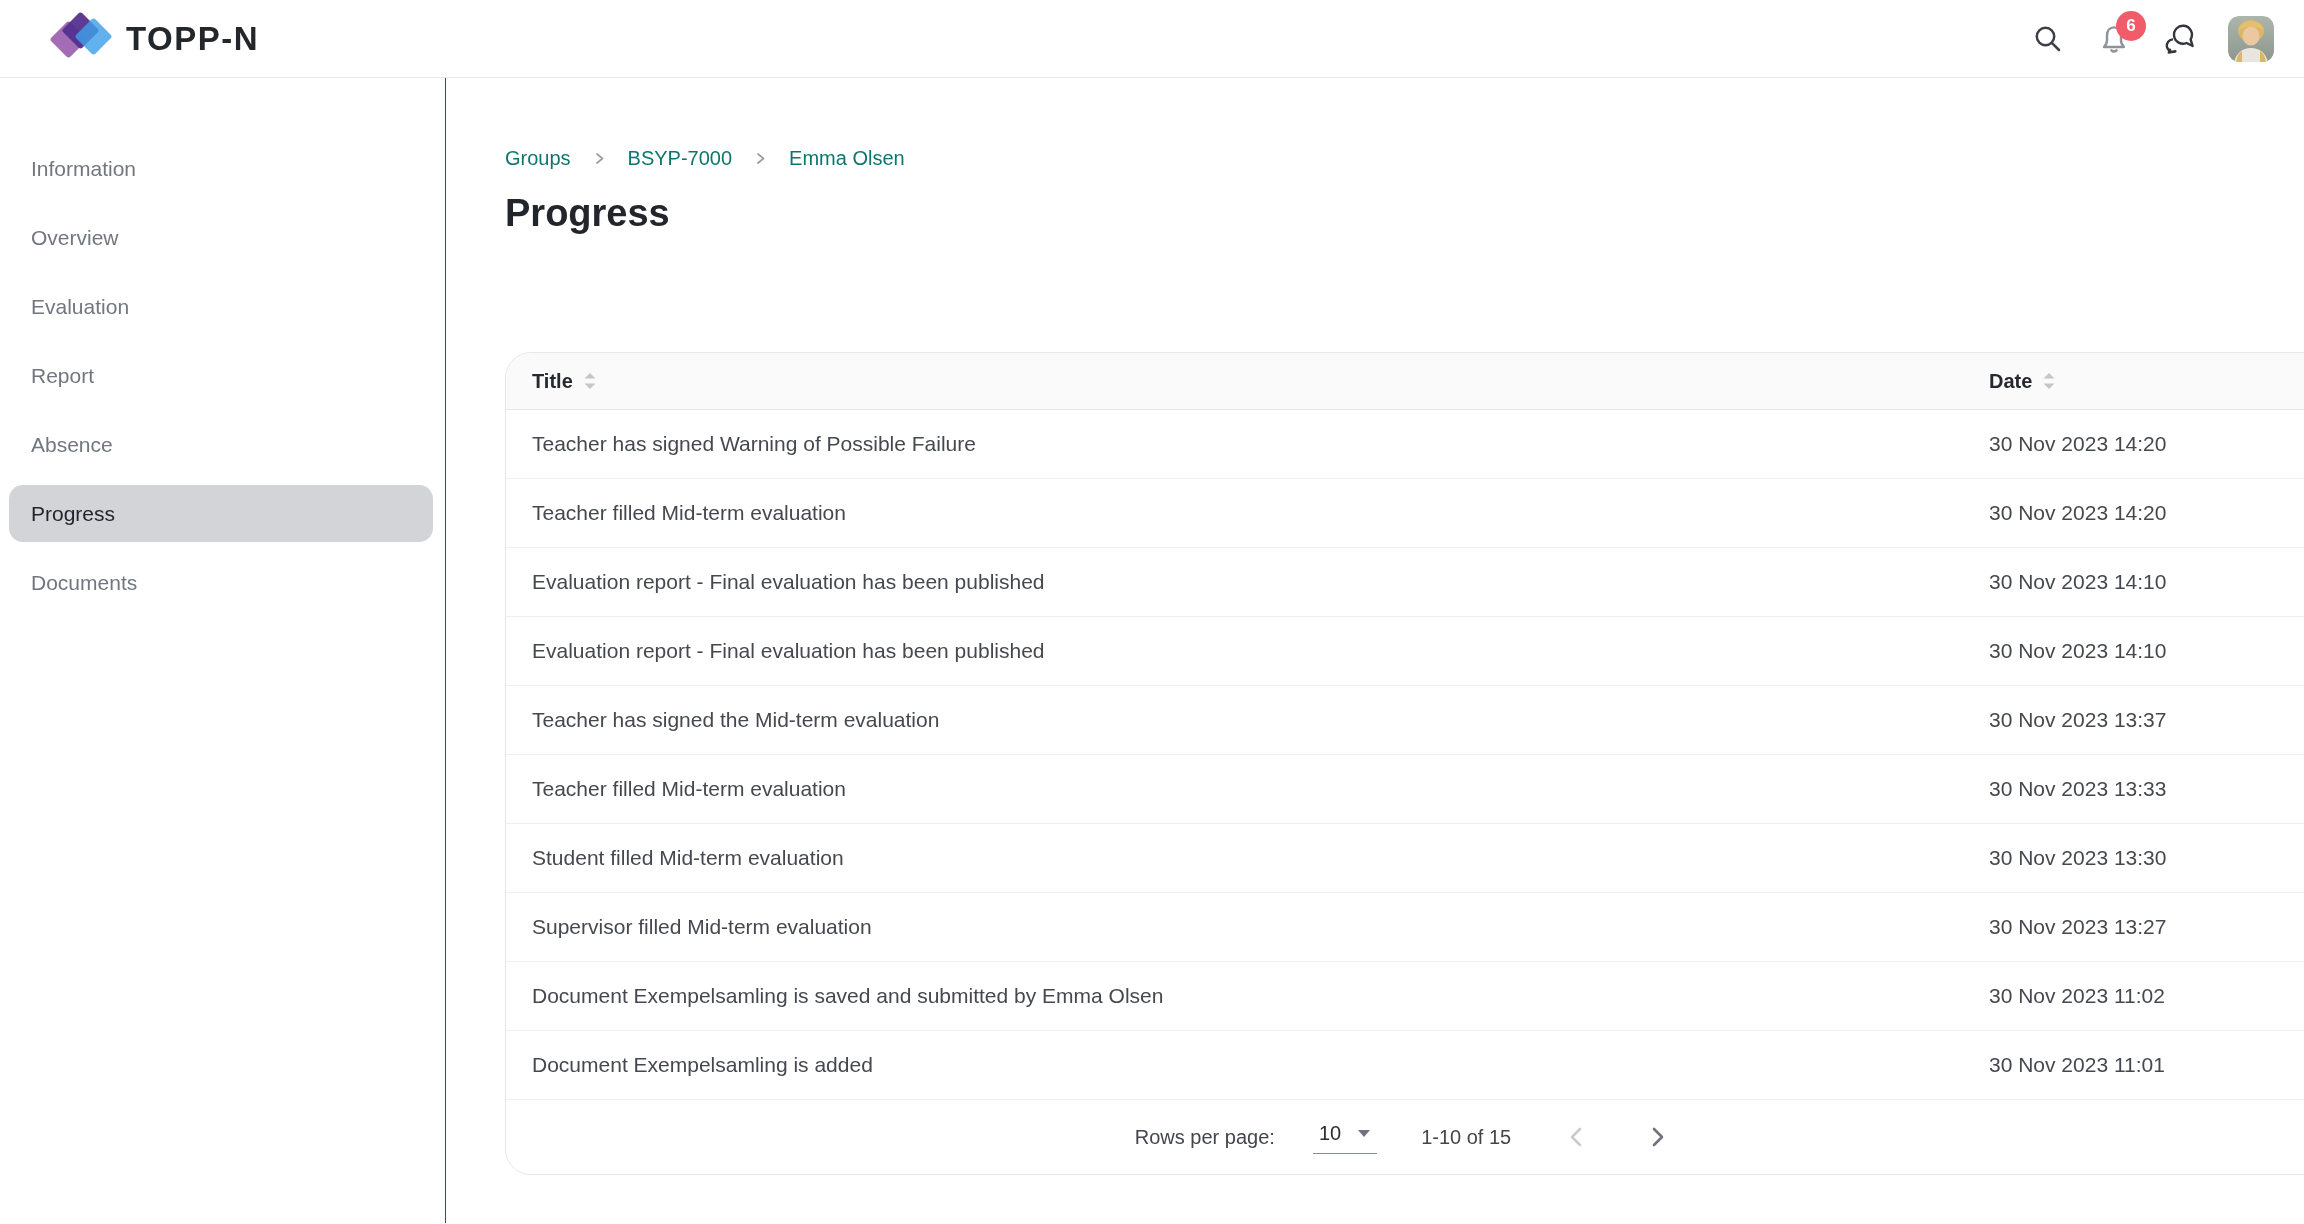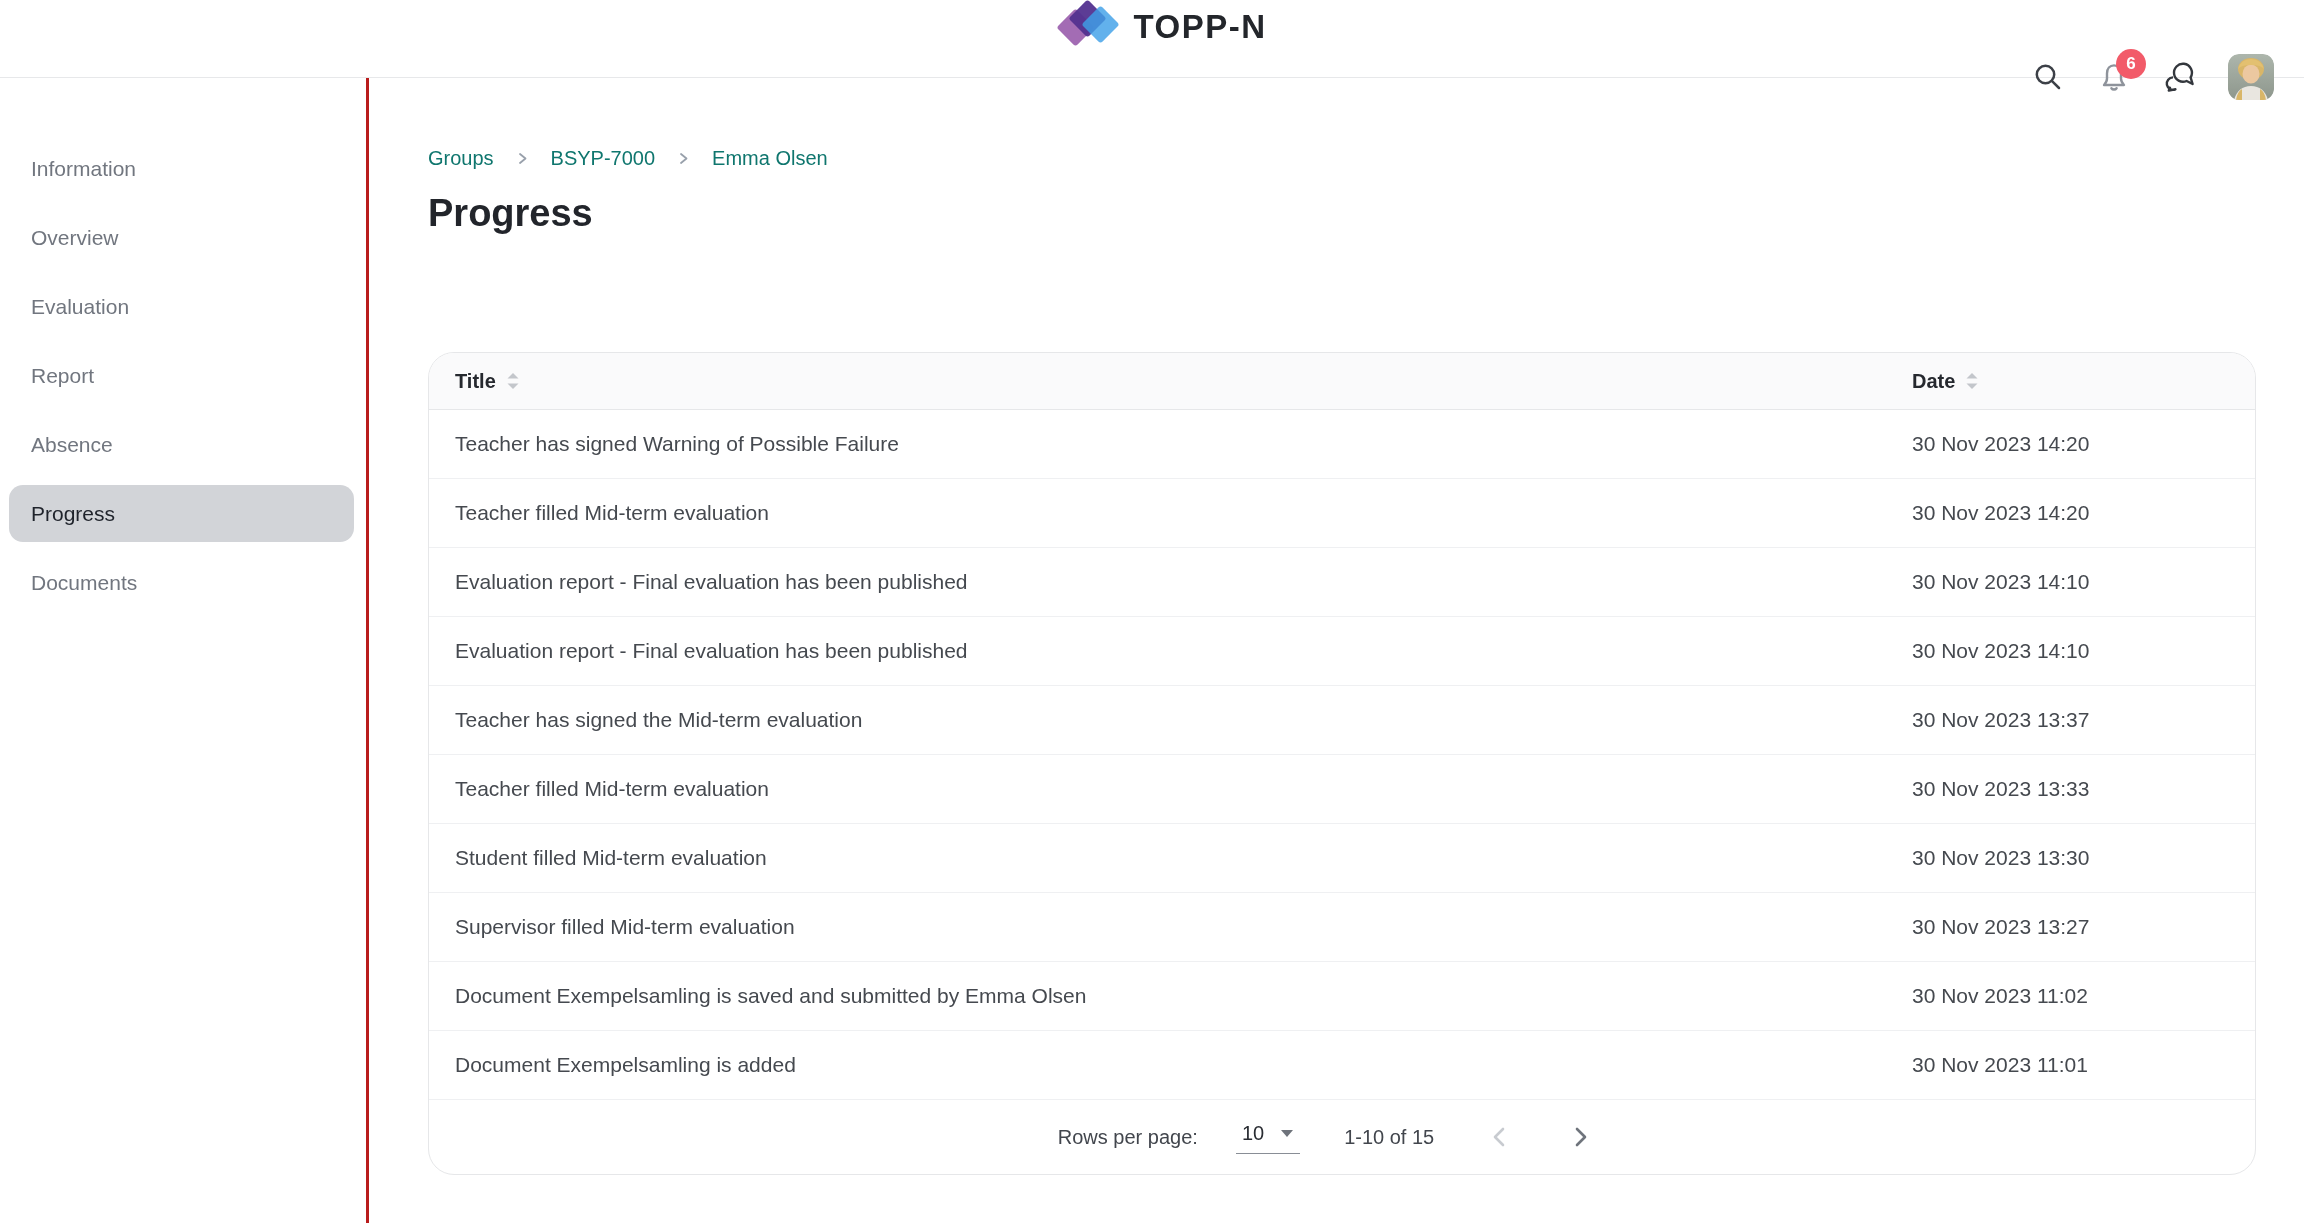--- a/index.html
+++ b/index.html
@@ -1,42 +1,42 @@
 <!DOCTYPE html>
 <html><head>
 <meta charset="utf-8">
 <style>
   * { margin:0; padding:0; box-sizing:border-box; }
   html,body { width:2304px; height:1224px; overflow:hidden; background:#ffffff;
               font-family:"Liberation Sans", sans-serif; color:#45494F; }
 
   
   .topbar { height:78px; display:flex; align-items:center; padding:0 30px 0 52px;
-            border-bottom:1px solid #E7E8EA; background:#fff;flex-direction:column; }
+            border-bottom:1px solid #E7E8EA; background:#fff; }
   .logo { display:flex; align-items:center; cursor:pointer; }
   .logo-mark { position:relative; width:60px; height:54px; }
   .diamond { position:absolute; width:27px; height:27px; border-radius:3px; transform:rotate(45deg); }
   .d-purple { left:3px;  top:14px; background:#A36CB4; z-index:1; }
   .d-dark   { left:15px; top:5px;  background:#53318F; z-index:2; opacity:.95; }
   .d-blue   { left:28px; top:11px; background:#3FA0E8; z-index:3; opacity:.82; }
   .logo-text { margin-left:14px; font-size:33px; font-weight:600; letter-spacing:1.5px; color:#23262B; }
 
   .topbar-actions { margin-left:auto; display:flex; align-items:center; gap:30px; }
   .icon-btn { width:36px; height:36px; display:flex; align-items:center; justify-content:center;
               cursor:pointer; background:none; border:none; }
   .bell-wrap { position:relative; }
   .badge { position:absolute; top:-10px; right:-14px; min-width:30px; height:30px; padding:0 4px;
            border-radius:16px; background:#F25B69; color:#fff; font-size:17px; font-weight:700;
            display:flex; align-items:center; justify-content:center; }
   .avatar { width:46px; height:46px; border-radius:11px; overflow:hidden; cursor:pointer;
             border:none; padding:0; background:none; }
 
   
   .shell { display:flex; height:1145px; }
-  .sidebar { width:369px; border-right:3px solid #b91c1c; padding-top:62px; flex-shrink:0; }
+  .sidebar { width:446px; border-right:1px solid #b91c1c; padding-top:62px; flex-shrink:0; }
   .nav-item { height:57px; margin:0 12px 12px 9px; display:flex; align-items:center;
               padding-left:22px; border-radius:14px; font-size:21px; color:#71767F; cursor:pointer; }
   .nav-item.active { background:#D2D4D8; color:#1F232B; }
 
   .main { flex:1; padding:69px 48px 0 59px; }
 
   .breadcrumb { display:flex; align-items:center; gap:21px; font-size:20px; color:#0f766e; }
   .crumb { cursor:pointer; }
   .crumb.current { cursor:default; }
 

